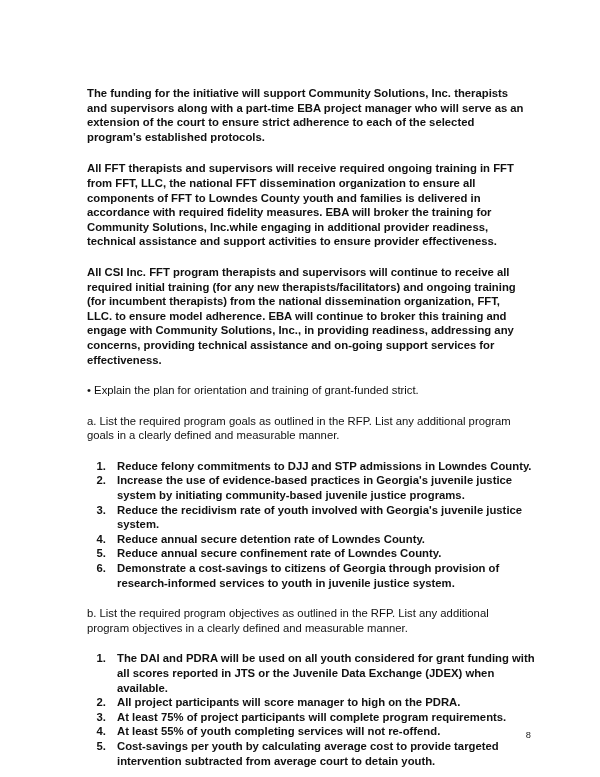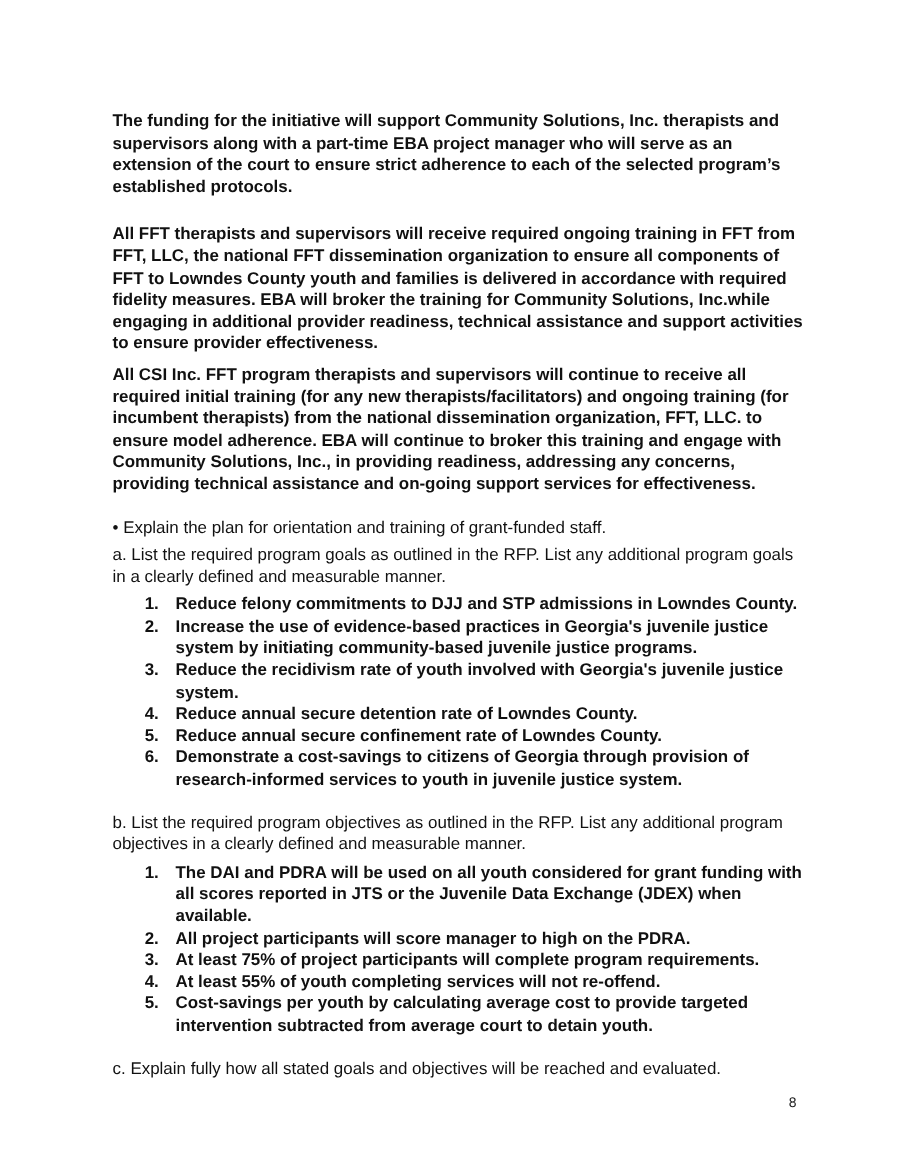--- a/index.html
+++ b/index.html
@@ -1,40 +1,40 @@
 <!DOCTYPE html>
 <html><head>
 <meta charset="utf-8">
 <style>
   html, body { margin: 0; padding: 0; background: #ffffff; }
   body { width: 600px; height: 777px; position: relative; overflow: hidden;
          font-family: "Liberation Sans", "DejaVu Sans", sans-serif; color: #111; }
   .page { position: absolute; left: 71px; top: 70px; width: 470px; font-size: 11.3px; line-height: 14.6px; }
   .b { font-weight: bold; }
-  p { margin: 4px; }
+  p { margin: 16px; }
   .p1 { margin-bottom: 17px; }
   .p2 { margin-bottom: 6px; }
   .p3 { margin-bottom: 14px; }
   .bullet { }
   .na { margin-bottom: 34px; }
   .heading { padding-left: 32px; }
   ol { margin: 0; padding-left: 38px; }
   ol li { padding-left: 8px; }
   .ol-gap { margin-bottom: 14px; }
   .footer { position: absolute; left: 71px; top: 730px; width: 460px; font-size: 9.3px; color: #222; }
   .footer .pg { position: absolute; right: 0; top: 0; }
 </style>
 </head>
 <body>
 
 <div class="page">
   <p class="b p1">The funding for the initiative will support Community Solutions, Inc. therapists and supervisors along with a part-time EBA project manager who will serve as an extension of the court to ensure strict adherence to each of the selected program’s established protocols.</p>
   <p class="b p2">All FFT therapists and supervisors will receive required ongoing training in FFT from FFT, LLC, the national FFT dissemination organization to ensure all components of FFT to Lowndes County youth and families is delivered in accordance with required fidelity measures.  EBA will broker the training for Community Solutions, Inc.while engaging in additional provider readiness, technical assistance and support activities to ensure provider effectiveness.</p>
   <p class="b p3">All CSI Inc. FFT program therapists and supervisors will continue to receive all required initial training (for any new therapists/facilitators) and ongoing training (for incumbent therapists) from the national dissemination organization, FFT, LLC. to ensure model adherence. EBA will continue to broker this training and engage with Community Solutions, Inc., in providing readiness, addressing any concerns, providing technical assistance and on-going support services for effectiveness.</p>
-  <p class="bullet">• Explain the plan for orientation and training of grant-funded staff.</p>
+  <p class="bullet">• Explain the plan for orientation and training of grant-funded strict.</p>
 
   <p>a. List the required program goals as outlined in the RFP. List any additional program goals in a clearly defined and measurable manner.</p>
   <ol class="b ol-gap">
     <li>Reduce felony commitments to DJJ and STP admissions in Lowndes County.</li>
     <li>Increase the use of evidence-based practices in Georgia's juvenile justice system by initiating community-based juvenile justice programs.</li>
     <li>Reduce the recidivism rate of youth involved with Georgia's juvenile justice system.</li>
     <li>Reduce annual secure detention rate of Lowndes County.</li>
     <li>Reduce annual secure confinement rate of Lowndes County.</li>
     <li>Demonstrate a cost-savings to citizens of Georgia through provision of research-informed services to youth in juvenile justice system.</li>
   </ol>

